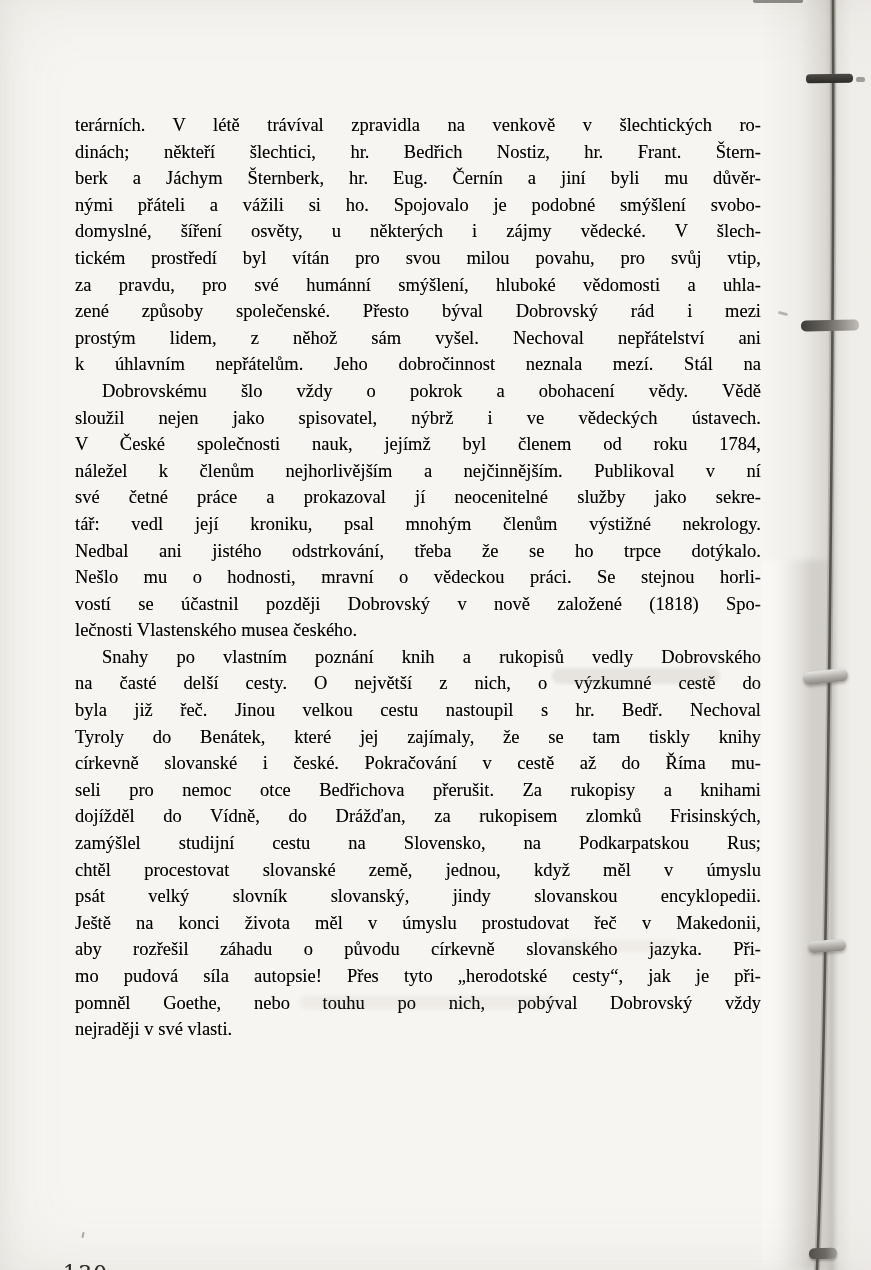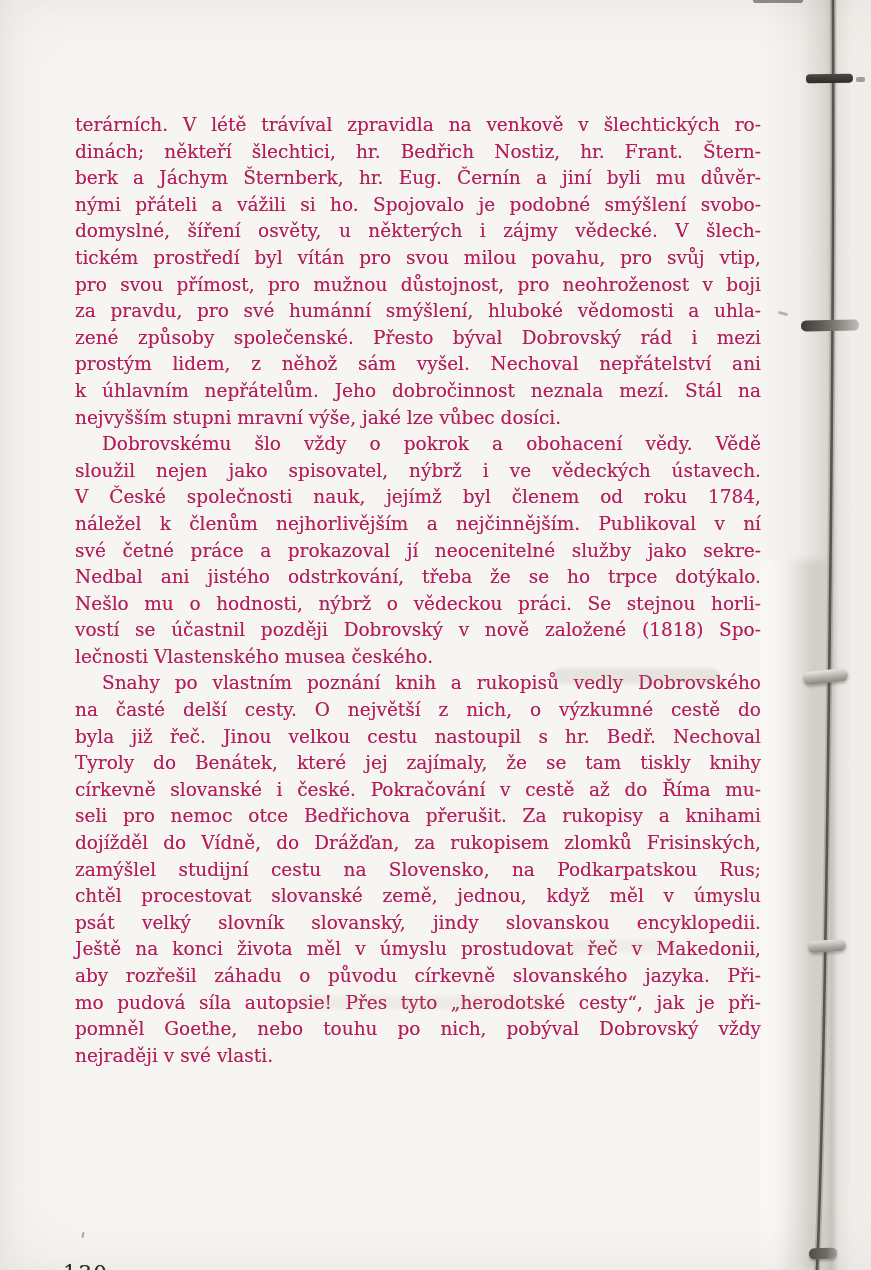--- a/index.html
+++ b/index.html
@@ -10,22 +10,23 @@
     overflow:hidden;
     font-family:"DejaVu Serif","Liberation Serif",serif;
   }
   .page::after{ 
     content:"";position:absolute;inset:0;pointer-events:none;
     box-shadow:inset 0 0 70px rgba(120,112,100,0.10), inset 14px 0 30px -16px rgba(120,112,100,0.10);
   }
   .text-block{
     position:absolute;left:75px;top:112px;width:686px;
     font-size:18.5px;line-height:26.6px;
-    color:#be185d;
+    color:#000000;
     text-shadow:0 0 0.4px rgba(45,40,34,0.45);
+    font-family:Liberation Serif, serif;
   }
   .paragraph{margin:0;}
   .line{
     text-align:justify;
     text-align-last:justify;
     white-space:nowrap;
   }
   .line.last{text-align-last:left;}
   .paragraph.indented .line:first-child{text-indent:27px;}
   .page-number{
@@ -94,35 +95,34 @@
 <div class="page">
 
   <div class="text-block">
     <div class="paragraph">
         <div class="line">terárních. V létě trávíval zpravidla na venkově v šlechtických ro-</div>
         <div class="line">dinách; někteří šlechtici, hr. Bedřich Nostiz, hr. Frant. Štern-</div>
         <div class="line">berk a Jáchym Šternberk, hr. Eug. Černín a jiní byli mu důvěr-</div>
         <div class="line">nými přáteli a vážili si ho. Spojovalo je podobné smýšlení svobo-</div>
         <div class="line">domyslné, šíření osvěty, u některých i zájmy vědecké. V šlech-</div>
         <div class="line">tickém prostředí byl vítán pro svou milou povahu, pro svůj vtip,</div>
-        <div class="line">pro svou přímost, pro mužnou důstojnost, pro neohroženost v boji</div>
         <div class="line">za pravdu, pro své humánní smýšlení, hluboké vědomosti a uhla-</div>
         <div class="line">zené způsoby společenské. Přesto býval Dobrovský rád i mezi</div>
         <div class="line">prostým lidem, z něhož sám vyšel. Nechoval nepřátelství ani</div>
         <div class="line">k úhlavním nepřátelům. Jeho dobročinnost neznala mezí. Stál na</div>
-        <div class="line last">nejvyšším stupni mravní výše, jaké lze vůbec dosíci.</div>
       </div>
     <div class="paragraph indented">
         <div class="line">Dobrovskému šlo vždy o pokrok a obohacení vědy. Vědě</div>
         <div class="line">sloužil nejen jako spisovatel, nýbrž i ve vědeckých ústavech.</div>
         <div class="line">V České společnosti nauk, jejímž byl členem od roku 1784,</div>
         <div class="line">náležel k členům nejhorlivějším a nejčinnějším. Publikoval v ní</div>
         <div class="line">své četné práce a prokazoval jí neocenitelné služby jako sekre-</div>
+        <div class="line">tář: vedl její kroniku, psal mnohým členům výstižné nekrology.</div>
         <div class="line">Nedbal ani jistého odstrkování, třeba že se ho trpce dotýkalo.</div>
-        <div class="line">Nešlo mu o hodnosti, nýbrž o vědeckou práci. Se stejnou horli-</div>
+        <div class="line">Nešlo mu o hodnosti, mravní o vědeckou práci. Se stejnou horli-</div>
         <div class="line">vostí se účastnil později Dobrovský v nově založené (1818) Spo-</div>
         <div class="line last">lečnosti Vlastenského musea českého.</div>
       </div>
     <div class="paragraph indented">
         <div class="line">Snahy po vlastním poznání knih a rukopisů vedly Dobrovského</div>
         <div class="line">na časté delší cesty. O největší z nich, o výzkumné cestě do</div>
         <div class="line">byla již řeč. Jinou velkou cestu nastoupil s hr. Bedř. Nechoval</div>
         <div class="line">Tyroly do Benátek, které jej zajímaly, že se tam tiskly knihy</div>
         <div class="line">církevně slovanské i české. Pokračování v cestě až do Říma mu-</div>
         <div class="line">seli pro nemoc otce Bedřichova přerušit. Za rukopisy a knihami</div>

